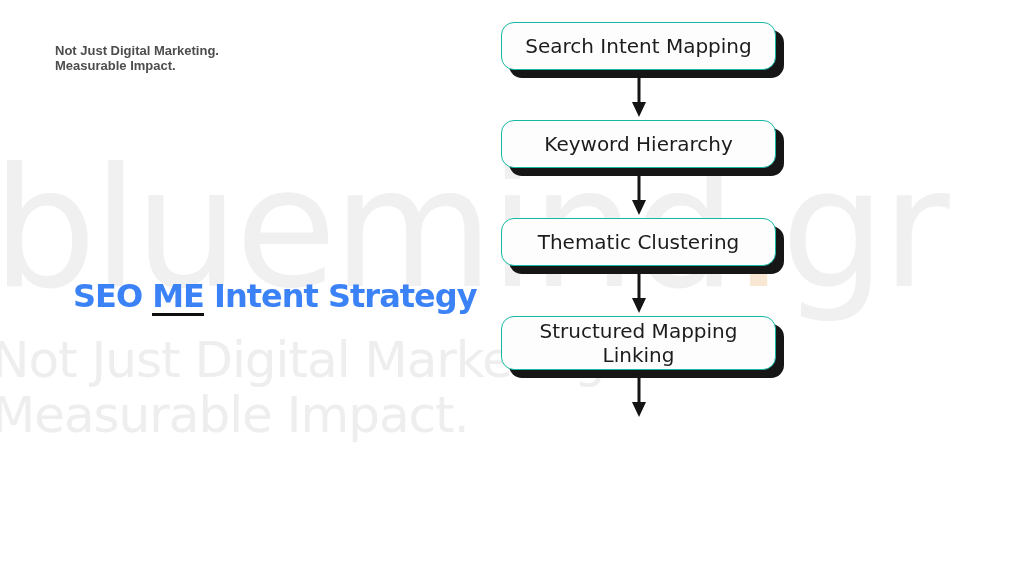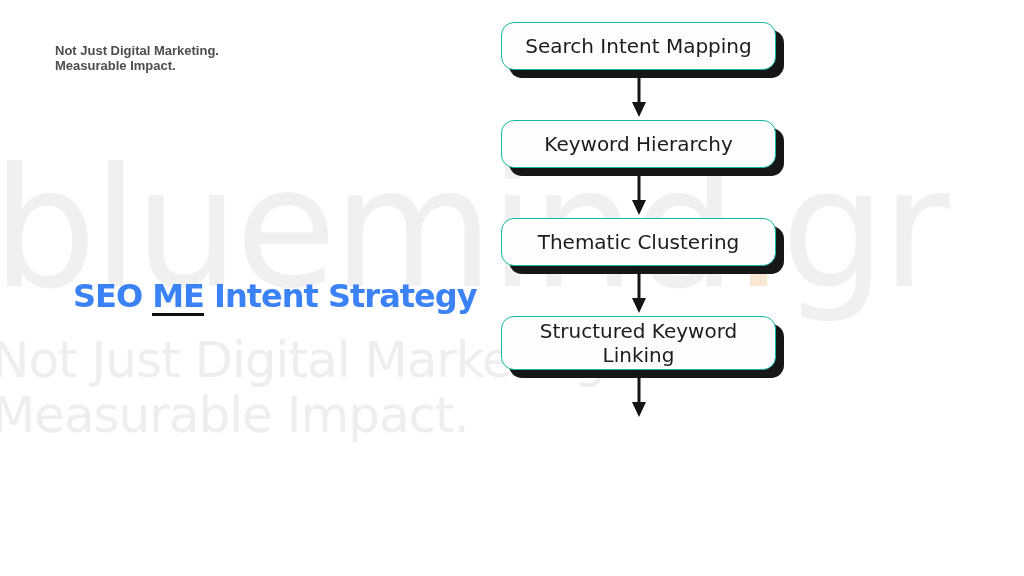--- a/index.html
+++ b/index.html
@@ -152,21 +152,21 @@
 
     <div class="box"><span>Thematic Clustering</span></div>
 
     <div class="arrow">
       <svg width="18" height="44" viewBox="0 0 18 44">
         <path d="M9 0 V31" stroke="#141414" stroke-width="3" fill="none"></path>
         <polygon points="2,29 16,29 9,44" fill="#141414"></polygon>
       </svg>
     </div>
 
-    <div class="box"><span>Structured Keyword
+    <div class="box"><span>Structured Mapping
 Linking</span></div>
 
     <div class="arrow">
       <svg width="18" height="44" viewBox="0 0 18 44">
         <path d="M9 0 V31" stroke="#141414" stroke-width="3" fill="none"></path>
         <polygon points="2,29 16,29 9,44" fill="#141414"></polygon>
       </svg>
     </div>
 
 

